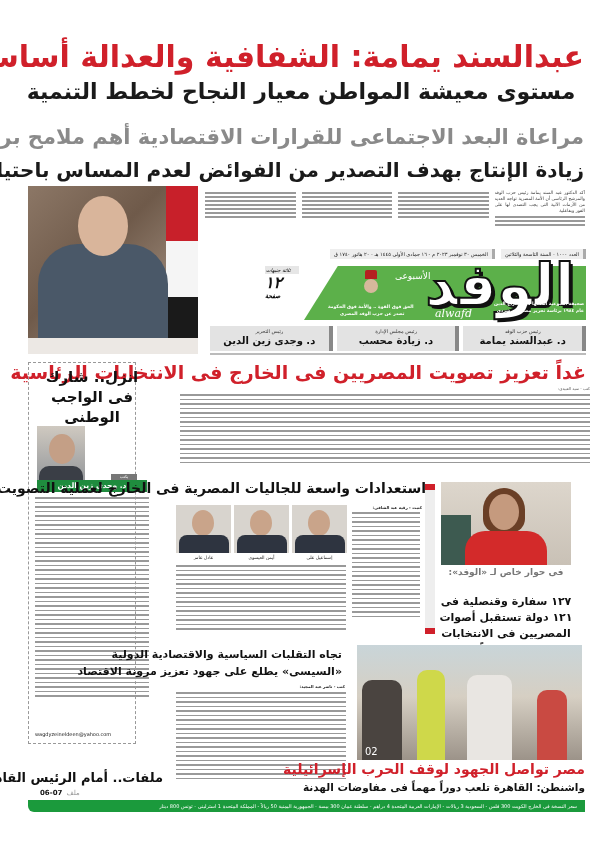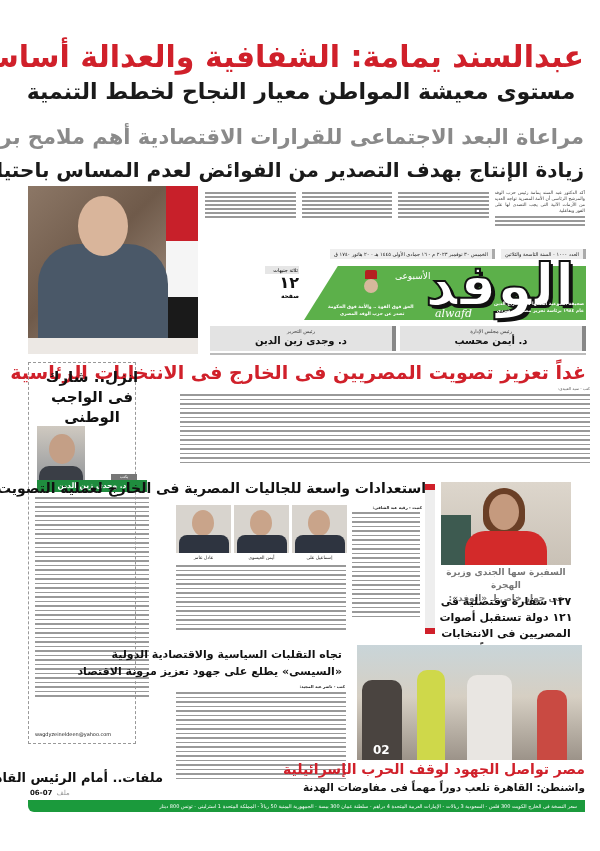--- a/index.html
+++ b/index.html
@@ -22,21 +22,21 @@
   .mast-info { position: absolute; top: 0; left: 94px; width: 282px; height: 16px; font-size: 5px; color: #222; display: flex; gap: 6px; align-items: center; }
   .mast-info span { background: #eee; padding: 2px 4px; border-right: 3px solid #aaa; white-space: nowrap; }
   .mast-green { position: absolute; top: 20px; left: 94px; width: 282px; height: 54px; background: #5cb04a; clip-path: polygon(12% 0,100% 0,100% 100%,0 100%); }
   .logo { position: absolute; top: 4px; left: 200px; width: 180px; height: 70px; font-size: 58px; font-weight: bold; color: #fff; -webkit-text-stroke: 2px #111; text-shadow: 3px 3px 0 #111; line-height: 70px; text-align: center; }
   .logo-latin { position: absolute; bottom: 0; left: 225px; font-size: 11px; font-style: italic; color: #fff; font-family: "DejaVu Serif", serif; }
   .weekly { position: absolute; top: 25px; left: 185px; font-size: 9px; font-weight: normal; color: #fff; }
   .fez { position: absolute; top: 24px; left: 150px; width: 22px; height: 26px; }
   .fez .hat { width: 12px; height: 9px; background: #b52020; margin: 0 auto; border-radius: 2px 2px 0 0; }
   .fez .face { width: 14px; height: 14px; background: #d6b89c; margin: 0 auto; border-radius: 50%; }
   .tagline { position: absolute; font-size: 4.5px; color: #fff; font-weight: bold; white-space: nowrap; }
-  .price-box { position: absolute; top: 20px; left: 55px; width: 34px; text-align: right; }
+  .price-box { position: absolute; top: 20px; left: 55px; width: 34px; text-align: left; font-style: italic; }
   .price-box .lbl { font-size: 5px; background: #e6e6e6; padding: 1px; }
   .price-box .num { font-size: 16px; font-weight: bold; color: #111; line-height: 18px; }
   .price-box .unit { font-size: 6px; font-weight: bold; }
   .future { position: absolute; top: 0; left: 0; width: 48px; height: 74px; border: 1px solid #e6c6c6; }
   .future .top { height: 52px; text-align: center; padding-top: 6px; }
   .future .shield { width: 12px; height: 12px; background: #c8202a; margin: 0 auto; border-radius: 2px 2px 6px 6px; }
   .future .name { font-family: "DejaVu Serif", serif; font-size: 8px; color: #b21e24; margin-top: 3px; direction: ltr; }
   .future .call { height: 22px; background: #c0202a; color: #fff; direction: ltr; text-align: center; font-size: 10px; font-weight: bold; line-height: 13px; }
   .future .call small { display: block; font-size: 4px; font-weight: normal; line-height: 6px; }
   .editors { top: 326px; left: 210px; width: 376px; height: 25px; display: flex; gap: 4px; }
@@ -71,21 +71,21 @@
   .min-hl { top: 594px; left: 432px; width: 148px; text-align: center; color: #111; font-weight: bold; font-size: 11px; line-height: 16px; }
   .pg-ref { font-size: 6px; color: #d0202a; font-weight: bold; }
   .sidebar-bar { top: 484px; left: 425px; width: 10px; height: 150px; background: #eee; border-top: 6px solid #d0202a; border-bottom: 6px solid #d0202a; }
   .sisi-hl { top: 646px; left: 170px; width: 172px; text-align: center; color: #111; font-weight: bold; font-size: 11px; line-height: 17px; white-space: nowrap; letter-spacing: -0.5px; }
   .gaza-photo { top: 645px; left: 357px; width: 225px; height: 115px; background: linear-gradient(180deg,#c9d5d9 0%,#d6cfc3 45%,#9c9389 100%); overflow: hidden; }
   .gaza-photo .person { position: absolute; border-radius: 10px 10px 0 0; }
   .gaza-hl { top: 760px; left: 350px; width: 235px; text-align: center; color: #d0202a; font-weight: bold; font-size: 14px; line-height: 18px; white-space: nowrap; letter-spacing: -0.5px; }
   .gaza-sub { top: 780px; left: 350px; width: 235px; text-align: center; color: #111; font-weight: bold; font-size: 10.5px; line-height: 15px; white-space: nowrap; }
   .files-hl { top: 770px; left: 28px; width: 135px; text-align: center; color: #111; font-weight: bold; font-size: 13px; line-height: 16px; white-space: nowrap; }
   .files-ref { top: 789px; left: 30px; width: 135px; font-size: 7px; color: #999; display: flex; gap: 4px; justify-content: flex-end; }
-  .files-ref b { color: #111; direction: ltr; }
+  .files-ref b { color: #111; direction: ltr; margin-left: 10px; }
   .footer { top: 800px; left: 28px; width: 557px; height: 12px; background: #1b9a3c; color: #fff; font-size: 5px; line-height: 12px; padding: 0 8px; white-space: nowrap; overflow: hidden; border-radius: 0 0 0 6px; }
 </style>
 </head>
 <body>
 
 <div class="abs hl-main">عبدالسند يمامة: الشفافية والعدالة أساس النهوض بالاقتصاد</div>
 <div class="abs hl-sub hl-sub1">مستوى معيشة المواطن معيار النجاح لخطط التنمية</div>
 <div class="abs hl-sub hl-sub2">مراعاة البعد الاجتماعى للقرارات الاقتصادية أهم ملامح برنامج الوفد</div>
 <div class="abs hl-sub hl-sub3">زيادة الإنتاج بهدف التصدير من الفوائض لعدم المساس باحتياجات الفقراء</div>
 
@@ -151,22 +151,26 @@
   <div class="tagline" style="top:62px;right:2px;">عام ١٩٨٤ برئاسة تحرير مصطفى شردى</div>
   <div class="price-box">
     <div class="lbl">ثلاثة جنيهات</div>
     <div class="num">١٢</div>
     <div class="unit">صفحة</div>
   </div>
 </div>
 
 <div class="abs editors">
   <div class="editor">
+    <span class="role">رئيس حزب الوفد</span>
+    <span class="name">د. عبدالسند يمامة</span>
+  </div>
+  <div class="editor">
     <span class="role">رئيس مجلس الإدارة</span>
-    <span class="name">د. أيمن محسب</span>
+    <span class="name">د. زيادة محسب</span>
   </div>
   <div class="editor">
     <span class="role">رئيس التحرير</span>
     <span class="name">د. وجدى زين الدين</span>
   </div>
 </div>
 <div class="abs hr" style="top:353px;"></div>
 
 <div class="abs hl-elec">غداً تعزيز تصويت المصريين فى الخارج فى الانتخابات الرئاسية</div>
 <div class="abs txt-col" style="top:386px;left:540px;width:50px;text-align:right;">كتب - سيد العبيدى:</div>
@@ -312,21 +316,20 @@
 </div>
 
 <div class="abs sidebar-bar"></div>
 <div class="abs minister-photo">
   <div class="chair"></div>
     <div class="hair"></div>
     <div class="hd"></div>
     <div class="bd"></div>
 </div>
 <div class="abs min-cap">
-  <div>السفيرة سها الجندى وزيرة الهجرة</div>
   <div>فى حوار خاص لـ «الوفد»:</div>
 </div>
 <div class="abs min-hl">
   <span>١٢٧ سفارة وقنصلية فى ١٢١ دولة تستقبل أصوات المصريين فى الانتخابات الرئاسية.. غداً</span>
   <span class="pg-ref"><span>ص</span> <span style="color:#111">05</span></span>
 </div>
 
 <div class="abs sisi-hl">
   <div>تجاه التقلبات السياسية والاقتصادية الدولية</div>
   <div>«السيسى» يطلع على جهود تعزيز مرونة الاقتصاد</div>
@@ -353,21 +356,21 @@
     <i></i>
     <i></i>
     <i></i>
 </div>
 
 <div class="abs gaza-photo">
   <div class="person" style="left:5px;bottom:0;width:40px;height:80px;background:#4a4440;"></div>
   <div class="person" style="left:60px;bottom:0;width:28px;height:90px;background:#cfd84a;"></div>
   <div class="person" style="left:110px;bottom:0;width:45px;height:85px;background:#e9e6e2;"></div>
   <div class="person" style="left:180px;bottom:0;width:30px;height:70px;background:#c94a42;"></div>
-  <div style="position:absolute;left:16px;bottom:3px;color:#fff;font-size:12px;font-weight:bold;">02</div>
+  <div style="position:absolute;left:8px;bottom:3px;color:#fff;font-size:10px;font-weight:normal;">02</div>
 </div>
 <div class="abs gaza-hl">مصر تواصل الجهود لوقف الحرب الإسرائيلية</div>
 <div class="abs gaza-sub">واشنطن: القاهرة تلعب دوراً مهماً فى مفاوضات الهدنة</div>
 
 <div class="abs files-hl">ملفات.. أمام الرئيس القادم</div>
 <div class="abs files-ref">
   <span>ملف</span>
   <b>06-07</b>
 </div>
 

